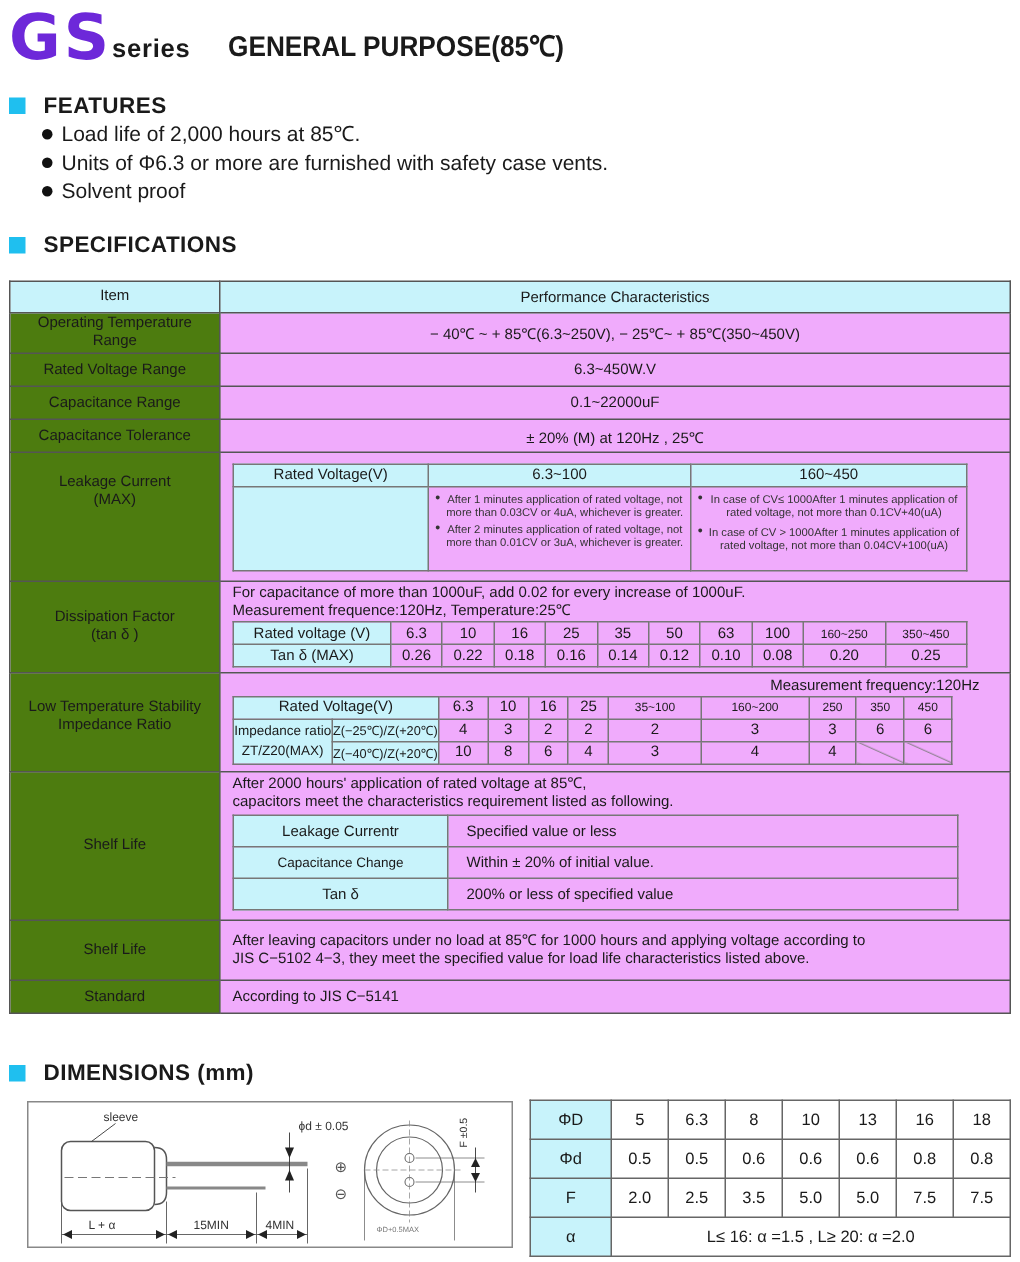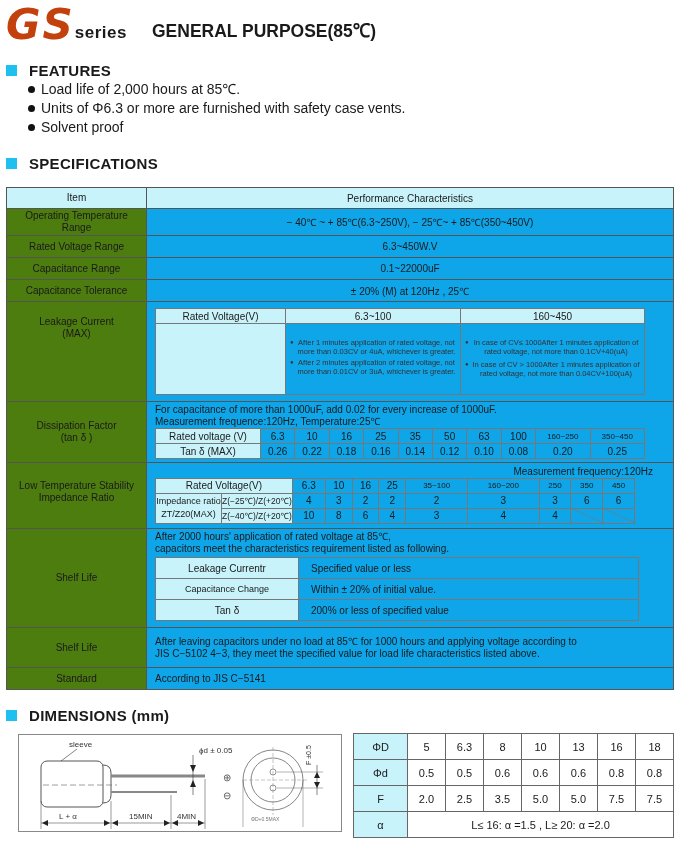--- a/index.html
+++ b/index.html
@@ -1,44 +1,44 @@
 <!DOCTYPE html>
 <html><head>
 <meta charset="utf-8">
 <style>
   * { box-sizing: border-box; margin: 0; padding: 0; }
   html, body { width: 680px; height: 841px; background: #ffffff; overflow: hidden; }
   body { font-family: "Liberation Sans", sans-serif; color: #1a1a1a; position: relative; }
 
   .title-row { position: absolute; left: 6px; top: 2px; height: 44px; display: flex; align-items: flex-end; }
-  .gs { font-family: "DejaVu Sans", sans-serif; font-weight: bold; font-size: 42px; color: #c2410c; letter-spacing: 2px; line-height: 42px; font-style: italic; }
+  .gs { font-family: "DejaVu Sans", sans-serif; font-weight: bold; font-size: 42px; color: #6d28d9; letter-spacing: 2px; line-height: 42px; }
   .series { font-weight: bold; font-size: 17px; margin-bottom: 3px; letter-spacing: 0.5px; }
   .title-main { font-weight: bold; font-size: 19px; margin-left: 25px; margin-bottom: 3px; transform: scaleX(0.92); transform-origin: left; }
 
   .section-h { position: absolute; left: 6px; display: flex; align-items: center; }
   .section-h .sq { width: 11px; height: 11px; background: #1fbfef; margin-right: 12px; }
   .section-h .txt { font-weight: bold; font-size: 15px; letter-spacing: 0.3px; }
 
   .features { position: absolute; left: 28px; top: 80px; font-size: 14px; line-height: 19px; }
   .features li { list-style: none; display: flex; align-items: center; }
   .features .dot { width: 7px; height: 7px; background: #111; border-radius: 50%; margin-right: 6px; display: inline-block; }
 
   table { border-collapse: collapse; }
   .spec { position: absolute; left: 6px; top: 187px; width: 668px; font-size: 10px; }
   .spec > tbody > tr > td { border: 1px solid #555; vertical-align: middle; }
   .spec td.item { width: 140px; background: #4d7c0f; text-align: center; line-height: 12px; padding: 0 6px; }
-  .spec td.perf { text-align: center; background: #0ea5e9; }
+  .spec td.perf { text-align: center; background: #f0abfc; }
   .spec tr.hdr td { height: 21px; background: #c8f3fb; }
 
   .inner { border-collapse: collapse; font-size: 10px; }
   .inner td { border: 1px solid #777; text-align: center; height: 15px; }
   .inner td.cy { background: #c8f3fb; }
   .left-text { text-align: left; padding-left: 8px; line-height: 12px; font-size: 10px; }
 
-  .lk-note { font-size: 7.5px; color: #333; text-align: left; line-height: 9px; padding: 14px 4px; vertical-align: top; }
+  .lk-note { font-size: 7.5px; color: #333; text-align: left; line-height: 9px; padding: 3px 4px; vertical-align: top; }
   .lk-note p { position: relative; padding-left: 7px; margin-bottom: 2px; }
   .lk-note p::before { content: "\25CF"; position: absolute; left: 0; top: 0; font-size: 6px; }
 
   .slash { position: relative; background: linear-gradient(to top right, transparent calc(50% - 0.6px), #777 50%, transparent calc(50% + 0.6px)); }
 
   .dim-h { top: 707px; }
   .dim-h .txt { font-size: 15px; }
   .drawing { position: absolute; left: 18px; top: 734px; width: 324px; height: 98px; border: 1px solid #888; }
   .dim-table { position: absolute; left: 353px; top: 733px; width: 321px; font-size: 11px; }
   .dim-table td { border: 1px solid #666; text-align: center; height: 26px; }

